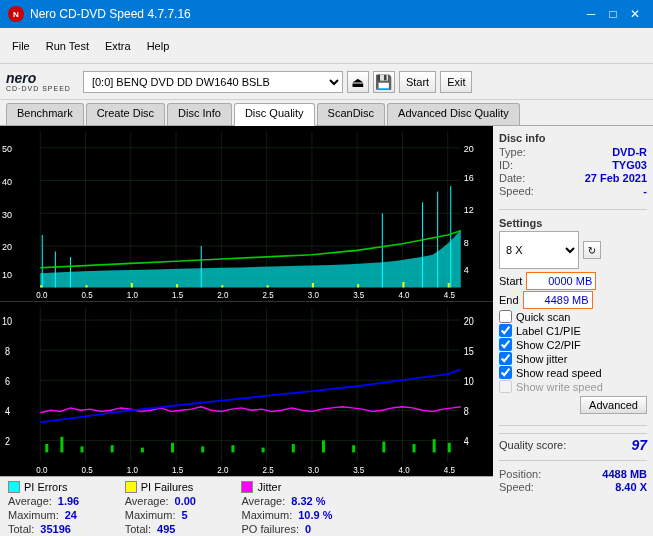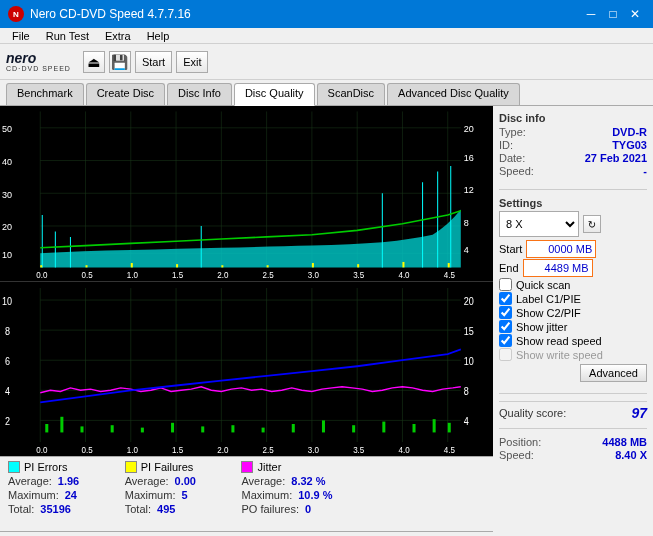--- a/index.html
+++ b/index.html
@@ -6,21 +6,21 @@
     body { width: 653px; height: 536px; font-family: 'Segoe UI', Tahoma, sans-serif; font-size: 11px; background: #f0f0f0; overflow: hidden; }
 
     
     .title-bar { background: #0078d7; display: flex; align-items: center; justify-content: space-between; padding: 4px 8px; height: 28px; }
     .title-bar-left { display: flex; align-items: center; gap: 6px; color: white; font-size: 12px; }
     .title-bar-left .app-icon { width: 16px; height: 16px; background: #cc0000; border-radius: 50%; display: flex; align-items: center; justify-content: center; color: white; font-size: 8px; font-weight: bold; }
     .title-bar-controls { display: flex; gap: 2px; }
     .title-bar-controls button { background: none; border: none; color: white; width: 20px; height: 20px; cursor: pointer; font-size: 12px; display: flex; align-items: center; justify-content: center; }
 
     
-    .menu-bar { background: #f0f0f0; display: flex; padding: 2px 4px; border-bottom: 1px solid #d0d0d0; height: 16px; align-items: center; }
+    .menu-bar { background: #f0f0f0; display: flex; padding: 2px 4px; border-bottom: 1px solid #d0d0d0; height: 36px; align-items: center; }
     .menu-item { padding: 1px 8px; cursor: pointer; font-size: 11px; }
 
     
     .toolbar { background: #f0f0f0; display: flex; align-items: center; padding: 3px 6px; gap: 4px; border-bottom: 1px solid #d0d0d0; height: 36px; }
     .nero-logo { display: flex; flex-direction: column; line-height: 1; margin-right: 8px; }
     .nero-logo .nero-text { font-size: 14px; font-weight: bold; color: #0f172a; font-style: italic; }
     .nero-logo .cd-text { font-size: 7px; color: #333; letter-spacing: 1px; }
     .drive-combo { flex: 1; max-width: 260px; padding: 2px 4px; border: 1px solid #aaa; background: white; font-size: 11px; height: 22px; }
     .toolbar-btn { padding: 2px 6px; border: 1px solid #aaa; background: linear-gradient(to bottom, #fff, #e8e8e8); cursor: pointer; height: 22px; font-size: 11px; display: flex; align-items: center; justify-content: center; }
     .toolbar-icon { width: 22px; height: 22px; border: 1px solid #aaa; background: linear-gradient(to bottom, #fff, #e8e8e8); display: flex; align-items: center; justify-content: center; cursor: pointer; font-size: 14px; }
@@ -49,21 +49,21 @@
     .legend-value { color: #0000cc; font-weight: bold; min-width: 40px; }
 
     
     .right-panel { width: 160px; background: #f0f0f0; padding: 6px; font-size: 11px; display: flex; flex-direction: column; gap: 4px; overflow-y: auto; }
     .panel-section { margin-bottom: 4px; }
     .panel-title { font-weight: bold; color: #333; margin-bottom: 2px; font-size: 11px; }
     .panel-row { display: flex; justify-content: space-between; margin-bottom: 1px; }
     .panel-label { color: #555; }
     .panel-value { color: #0000cc; font-weight: bold; }
     .panel-divider { height: 1px; background: #ccc; margin: 3px 0; }
-    .settings-combo { width: 80px; border: 1px solid #aaa; background: white; font-size: 11px; height: 26px; padding: 1px 2px; }
+    .settings-combo { width: 80px; border: 1px solid #aaa; background: white; font-size: 11px; height: 38px; padding: 1px 2px; }
     .settings-row { display: flex; align-items: center; gap: 4px; margin-bottom: 1px; }
     .mb-input { width: 70px; border: 1px solid #f97316; background: white; font-size: 11px; height: 18px; padding: 1px 3px; color: #0000cc; text-align: right; }
     .checkbox-row { display: flex; align-items: center; gap: 4px; font-size: 11px; margin-bottom: 1px; }
     .adv-btn { background: linear-gradient(to bottom, #fff, #e0e0e0); border: 1px solid #aaa; padding: 2px 8px; cursor: pointer; font-size: 11px; float: right; margin-top: 2px; }
     .quality-score-row { display: flex; justify-content: space-between; align-items: center; padding-top: 3px; border-top: 1px solid #ccc; }
     .quality-label { font-size: 11px; color: #333; }
     .quality-value { font-size: 14px; font-weight: bold; color: #0000cc; font-style: italic; }
     .progress-row { display: flex; justify-content: space-between; margin-bottom: 1px; }
 
     
@@ -89,20 +89,23 @@
   <div class="menu-item">Run Test</div>
   <div class="menu-item">Extra</div>
   <div class="menu-item">Help</div>
 </div>
 
 <div class="toolbar">
   <div class="nero-logo">
     <span class="nero-text">nero</span>
     <span class="cd-text">CD·DVD SPEED</span>
   </div>
+  <select class="drive-combo">
+    <option>[0:0]  BENQ DVD DD DW1640 BSLB</option>
+  </select>
   <div class="toolbar-icon">⏏</div>
   <div class="toolbar-icon">💾</div>
   <button class="toolbar-btn">Start</button>
   <button class="toolbar-btn">Exit</button>
 </div>
 
 <div class="tab-bar">
   <div class="tab">Benchmark</div>
   <div class="tab">Create Disc</div>
   <div class="tab">Disc Info</div>

